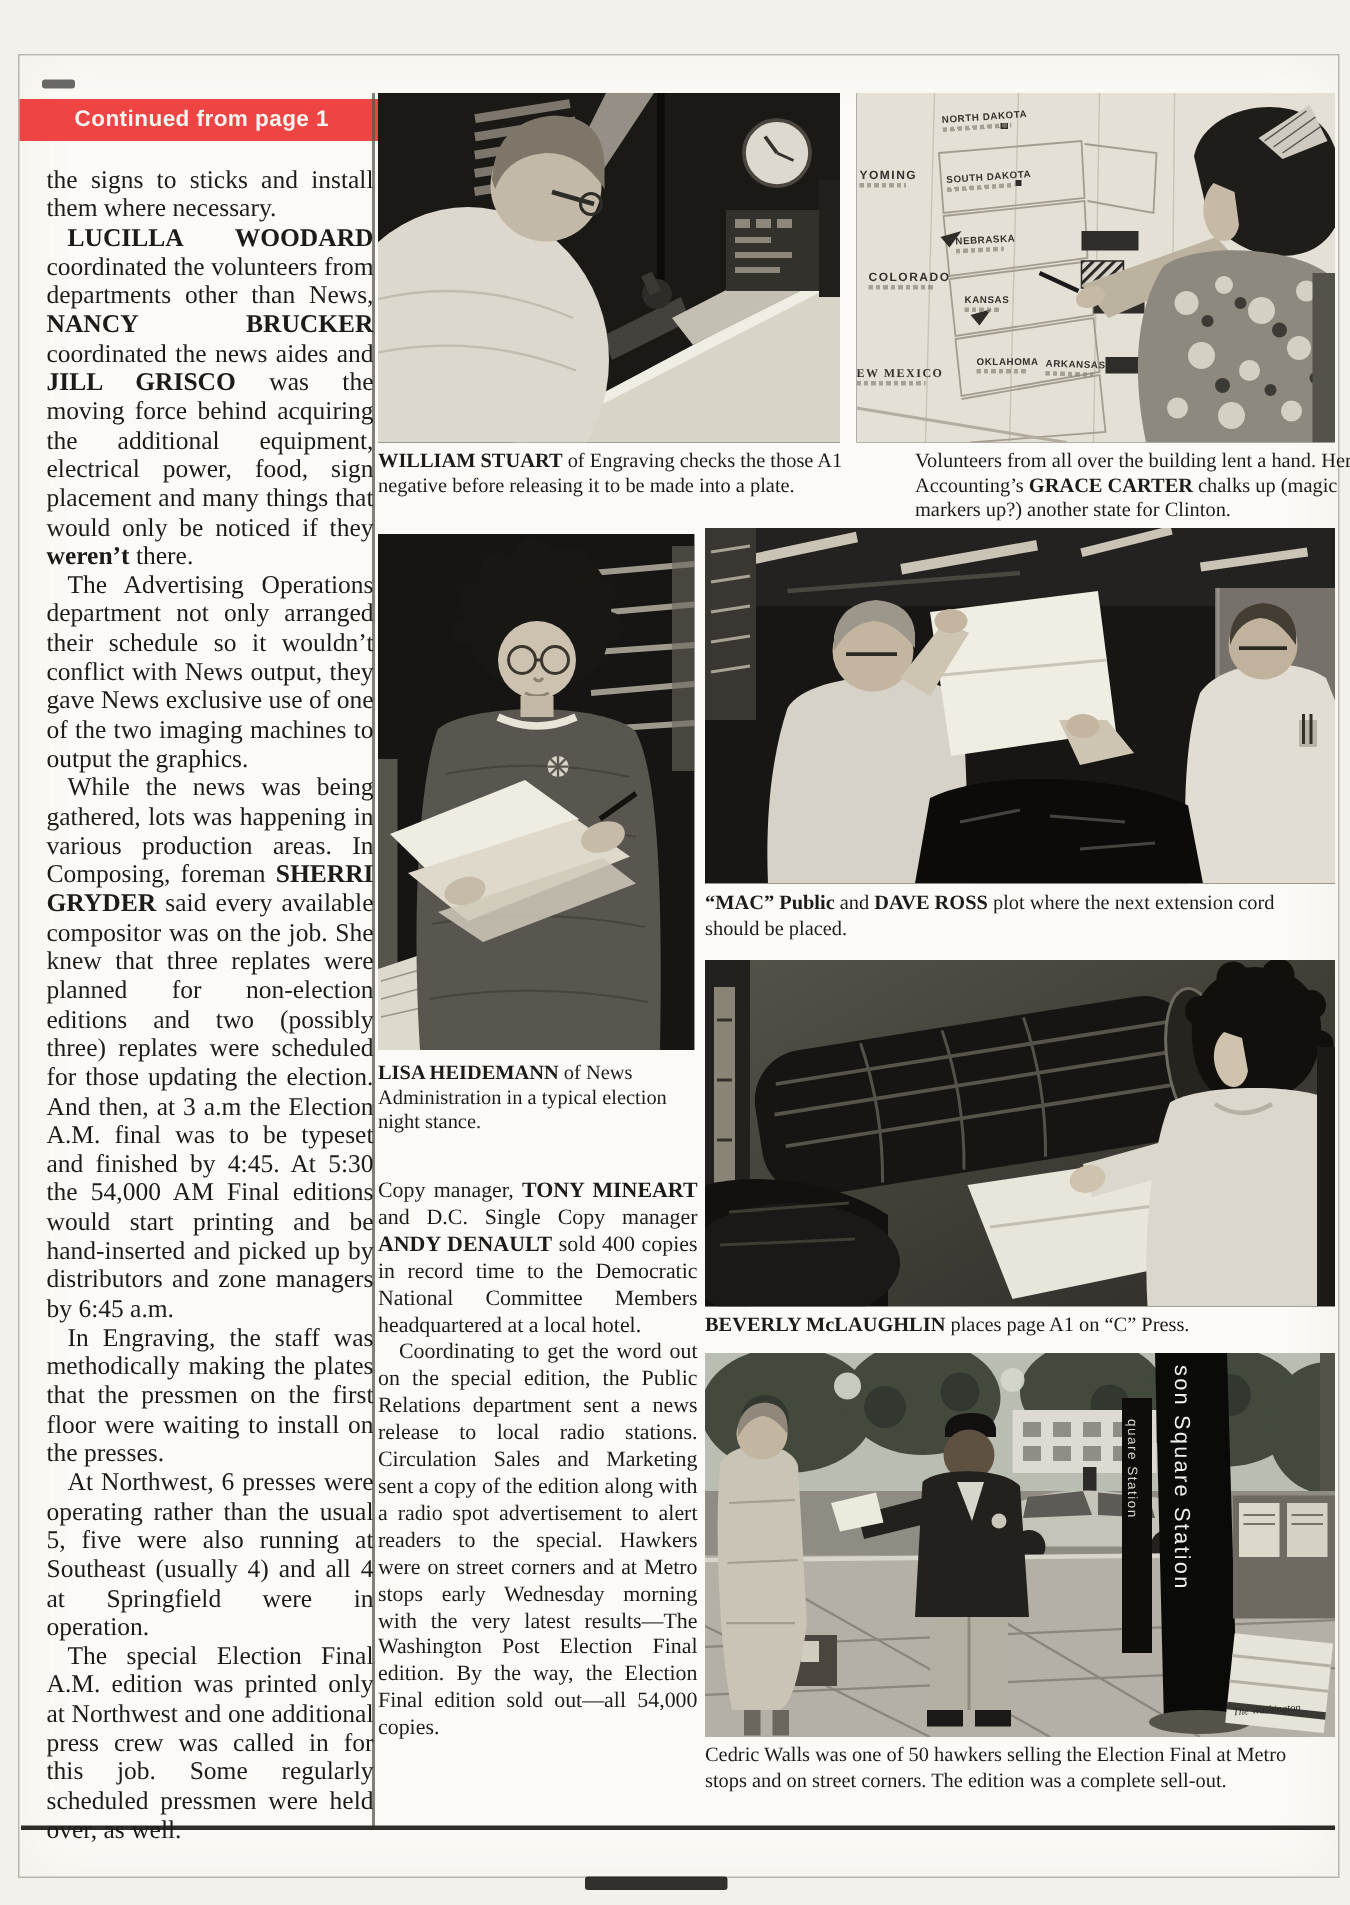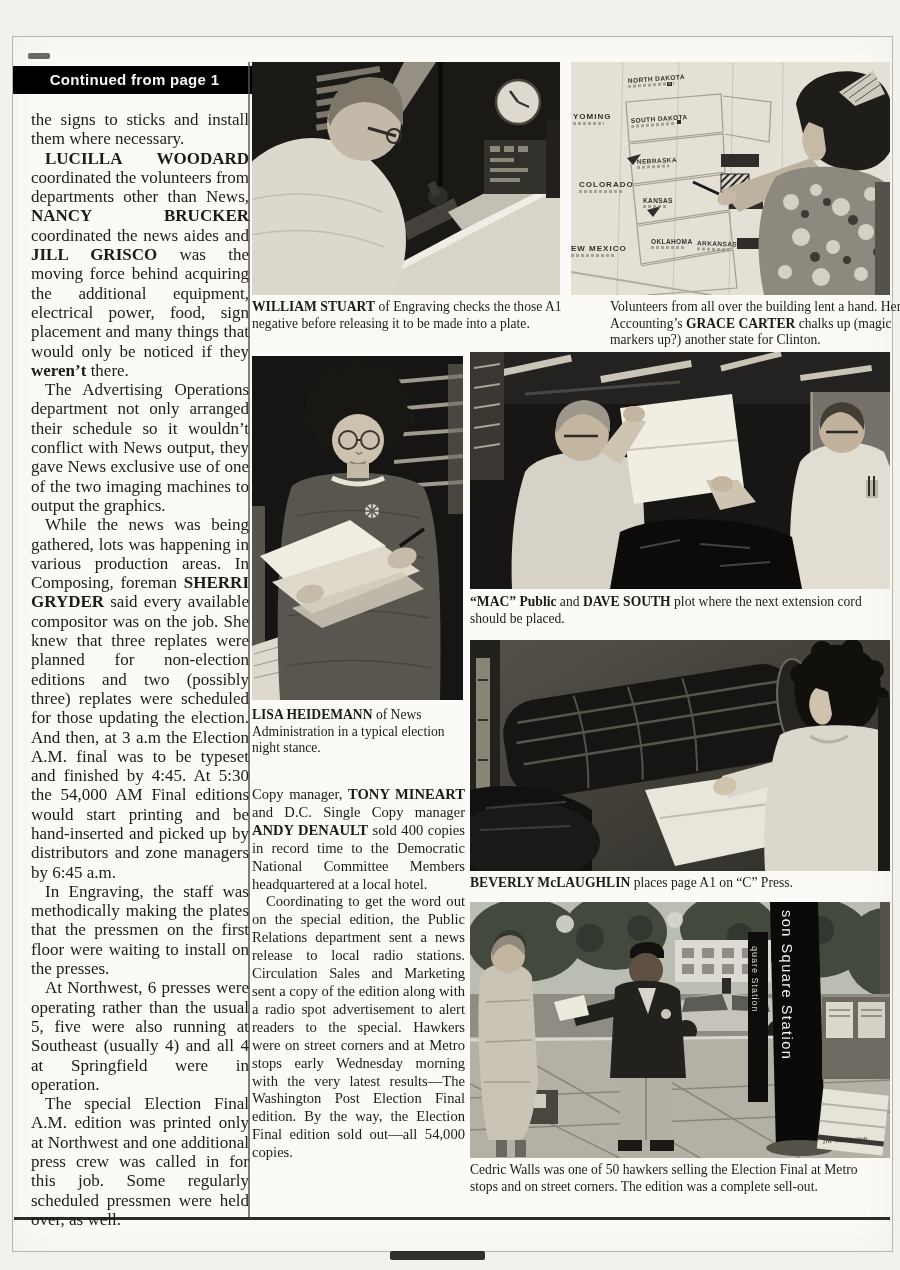--- a/index.html
+++ b/index.html
@@ -5,21 +5,21 @@
   html,body{margin:0;padding:0;background:#e8e6e1;}
   #scan{position:relative;width:900px;height:1270px;background:#f3f1ec;overflow:hidden;
         font-family:"Liberation Serif", serif;color:#1c1b18;}
   #sheet{position:absolute;left:12px;top:36px;width:879px;height:1214px;
          background:#fbfaf6;border:1px solid #b9b5ac;box-shadow:inset 0 0 40px rgba(120,115,100,.08);}
   .rule-v{position:absolute;background:#5a564e;opacity:.75;}
   .rule-h{position:absolute;background:#2e2c28;}
   .smudge{position:absolute;background:#1c1b18;border-radius:2px;}
 
   
-  #banner{position:absolute;left:13px;top:66px;width:243px;height:28px;background:#000000;
+  #banner{position:absolute;left:13px;top:66px;width:243px;height:28px;background:#ef4444;
           color:#f5f4ef;font-family:"Liberation Sans",sans-serif;font-weight:bold;
           font-size:15px;line-height:28px;text-align:center;letter-spacing:.3px;}
 
   
   .col{position:absolute;text-align:justify;}
   #col-left{left:31px;top:110px;width:218px;height:1130px;font-size:17px;line-height:19.3px;}
   #col-mid{left:252px;top:786px;width:213px;height:432px;font-size:14.6px;line-height:17.9px;}
   .para{margin:0;text-indent:14px;}
   .para.first{text-indent:0;}
   .para b{font-weight:bold;}
@@ -183,21 +183,21 @@
           <circle cx="256" cy="140" r="4"></circle>
           <circle cx="282" cy="158" r="5"></circle>
         <circle cx="244" cy="195" r="5"></circle>
           <circle cx="276" cy="198" r="4"></circle>
           <circle cx="306" cy="190" r="4"></circle>
       </g>
       <rect x="304" y="120" width="15" height="113" fill="#55524b"></rect>
     </svg>
     <span class="maplabel big" style="left:2px;top:50px;">YOMING</span>
     <span class="maplabel big" style="left:8px;top:118px;">COLORADO</span>
-    <span class="maplabel big" style="left:0px;top:182px;">EW MEXICO</span>
+    <span class="maplabel big" style="left:0px;top:182px;font-family:Liberation Serif, serif;">EW MEXICO</span>
     <span class="maplabel small" style="left:57px;top:13px;transform:rotate(-4deg);">NORTH DAKOTA</span>
     <span class="maplabel small" style="left:60px;top:53px;transform:rotate(-4deg);">SOUTH DAKOTA</span>
     <span class="maplabel small" style="left:66px;top:95px;transform:rotate(-3deg);">NEBRASKA</span>
     <span class="maplabel small" style="left:72px;top:135px;">KANSAS</span>
     <span class="maplabel small" style="left:80px;top:176px;">OKLAHOMA</span>
     <span class="maplabel small" style="left:126px;top:178px;transform:rotate(2deg);">ARKANSAS</span>
   </div>
   <div class="caption" style="left:572px;top:299px;width:318px;margin-left:38px;"><span>Volunteers from all over the building lent a hand. Here Accounting’s  </span><b>GRACE CARTER</b><span> chalks up (magic markers up?) another state for  Clinton.</span></div>
 
   <div class="photo" style="left:252px;top:356px;width:211px;height:344px;">
@@ -299,21 +299,21 @@
       <ellipse cx="164" cy="62" rx="11" ry="8" fill="#c3b5a0"></ellipse>
       <ellipse cx="252" cy="132" rx="11" ry="8" fill="#c3b5a0"></ellipse>
       <path d="M150,180 C190,160 282,165 322,185 L332,237 L140,237 Z" fill="#0c0b0a"></path>
       <g stroke="#55524b" stroke-width="2" opacity=".8">
         <line x1="170" y1="196" x2="210" y2="188"></line>
           <line x1="230" y1="192" x2="280" y2="196"></line>
           <line x1="250" y1="214" x2="300" y2="210"></line>
       </g>
     </svg>
   </div>
-  <div class="caption" style="left:470px;top:594px;width:416px;"><b>“MAC” Public</b><span> and </span><b>DAVE SOUTH</b><span> plot where the next extension cord should be placed.</span></div>
+  <div class="caption" style="left:470px;top:594px;width:416px;"><b>“MAC” Public</b><span> and </span><b>DAVE ROSS</b><span> plot where the next extension cord should be placed.</span></div>
 
   <div class="photo" style="left:470px;top:640px;width:420px;height:231px;">
     <svg width="420" height="231" viewBox="0 0 420 231">
       <defs>
         <linearGradient id="g5" x1="0" y1="0" x2="1" y2="1">
           <stop offset="0" stop-color="#55524a"></stop>
             <stop offset="1" stop-color="#2e2c27"></stop>
         </linearGradient>
       </defs>
       <rect width="420" height="231" fill="url(#g5)"></rect>

